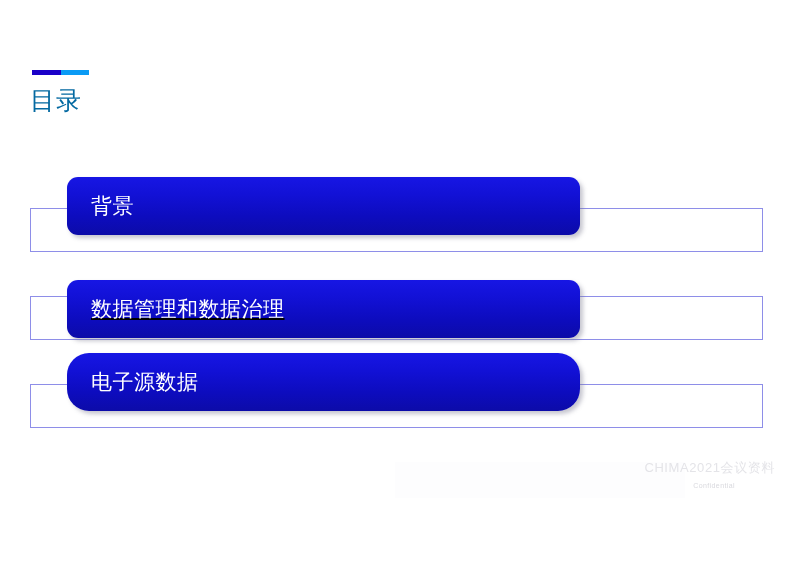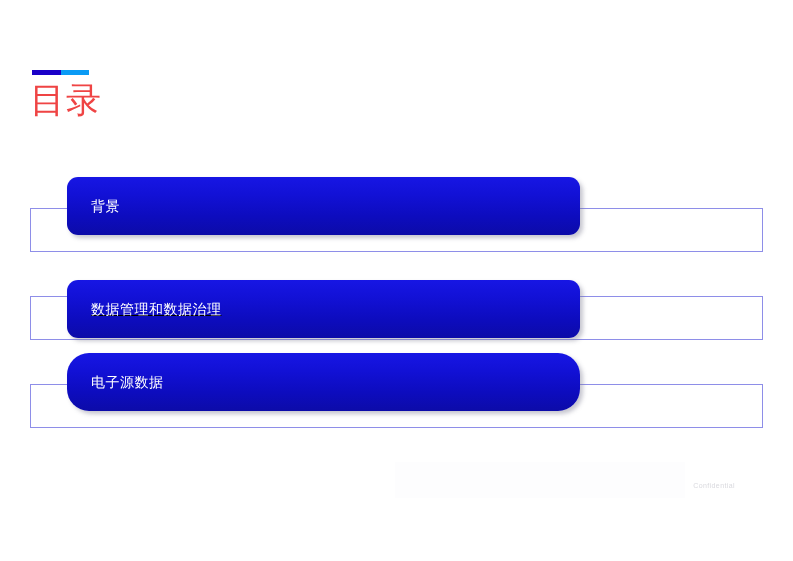--- a/index.html
+++ b/index.html
@@ -47,24 +47,24 @@
   }
   .accent-bar .seg-light {
     left: 50%;
     width: 50%;
     background: #0a9bf5;
   }
 
   .slide-title {
     margin: 7px 0 12px 0;
     padding: 0;
-    font-size: 35px;
+    font-size: 25px;
     line-height: 36px;
     font-weight: 400;
-    color: #ef4444;
+    color: #0369a1;
     letter-spacing: 1px;
     white-space: nowrap;
   }
 
   
   .agenda {
     position: absolute;
     left: 0;
     top: 0;
     width: 793px;
@@ -95,21 +95,21 @@
     box-sizing: border-box;
     border-radius: 11px;
     background: linear-gradient(to bottom, #1716e4 0%, #1211d6 30%, #0d0cbe 68%, #0c0ba8 100%);
     box-shadow: 3px 3px 4px rgba(120, 120, 140, 0.42);
     display: flex;
     align-items: center;
   }
 
   .row-chip-label {
     padding-left: 24px;
-    font-size: 14px;
+    font-size: 21px;
     line-height: 26px;
     color: #ffffff;
     white-space: nowrap;
     letter-spacing: 0.5px;
   }
 
   
   .row-1 .row-outline { top: 208px; }
   .row-1 .row-chip    { top: 177px; }
 
@@ -197,17 +197,18 @@
       <div class="row-chip">
         <span class="row-chip-label">电子源数据</span>
       </div>
     </div>
 
   </div>
 
   <div class="watermark-band"></div>
 
   <div class="watermark">
+    <span class="wm-line">CHIMA2021会议资料</span>
   </div>
 
   <div class="confidential">Confidential</div>
 
 </div>
 
 </body></html>

